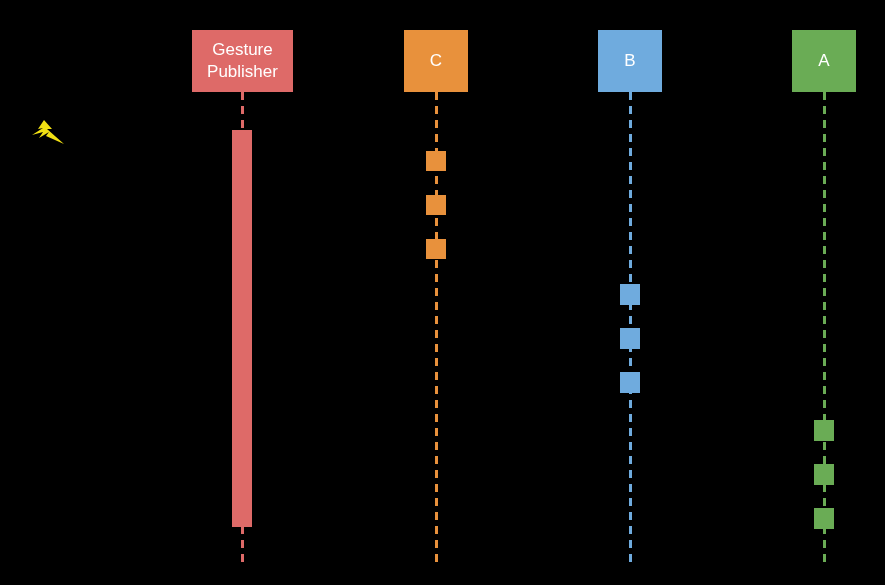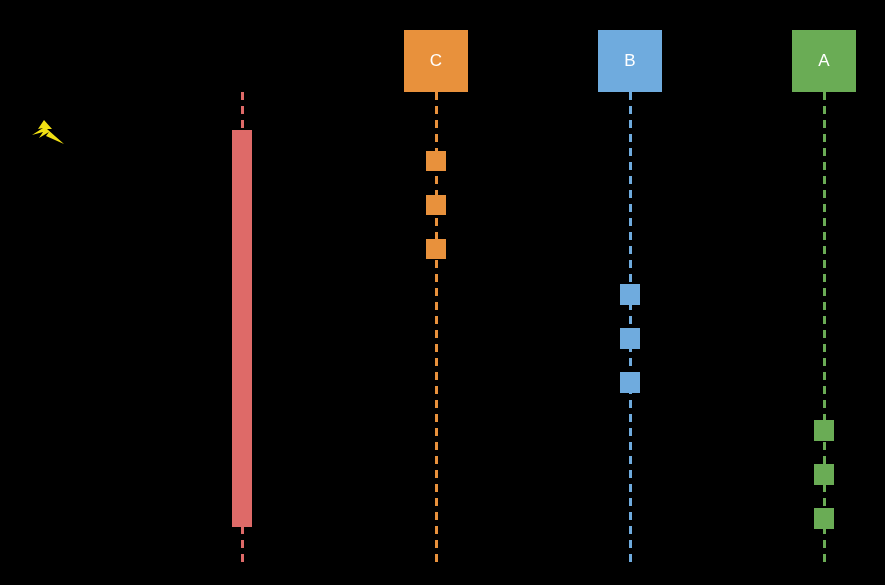--- a/index.html
+++ b/index.html
@@ -70,20 +70,24 @@
   <div class="activation" style="left:426px; top:239px; width:20px; height:20px; background:#E8913C;"></div>
 
   <div class="activation" style="left:620px; top:284px; width:20px; height:21px; background:#6FABDE;"></div>
   <div class="activation" style="left:620px; top:328px; width:20px; height:21px; background:#6FABDE;"></div>
   <div class="activation" style="left:620px; top:372px; width:20px; height:21px; background:#6FABDE;"></div>
 
   <div class="activation" style="left:814px; top:420px; width:20px; height:21px; background:#6AAC55;"></div>
   <div class="activation" style="left:814px; top:464px; width:20px; height:21px; background:#6AAC55;"></div>
   <div class="activation" style="left:814px; top:508px; width:20px; height:21px; background:#6AAC55;"></div>
 
+  <div class="header-box" style="left:192px; top:30px; width:101px; height:62px; background:#DE6A68;">
+    <span class="header-label">Gesture
+Publisher</span>
+  </div>
 
   <div class="header-box" style="left:404px; top:30px; width:64px; height:62px; background:#E8913C;">
     <span class="header-label">C</span>
   </div>
 
   <div class="header-box" style="left:598px; top:30px; width:64px; height:62px; background:#6FABDE;">
     <span class="header-label">B</span>
   </div>
 
   <div class="header-box" style="left:792px; top:30px; width:64px; height:62px; background:#6AAC55;">

